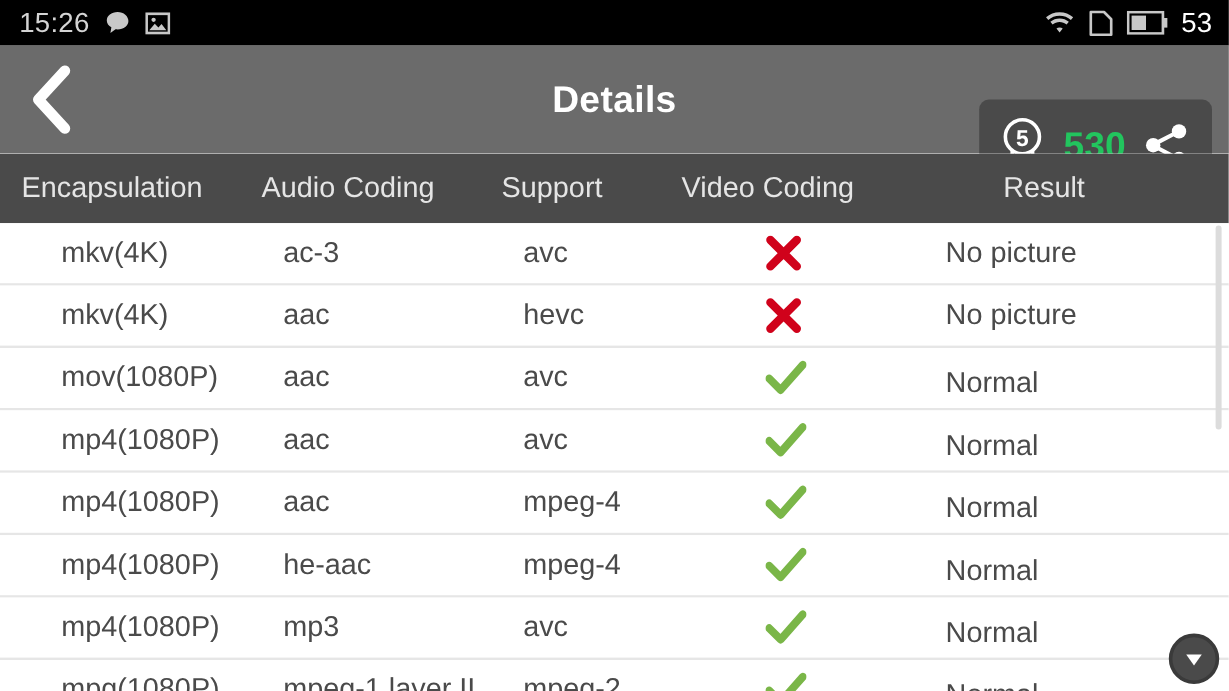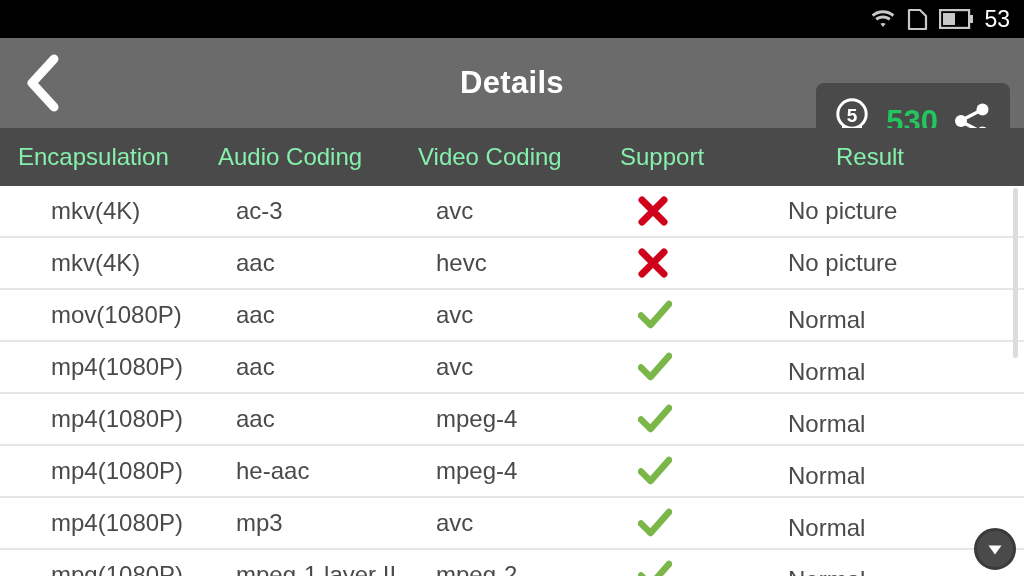--- a/index.html
+++ b/index.html
@@ -118,21 +118,21 @@
   }
   .thead {
     height: 58px;
     background: #4a4a4a;
     display: flex;
     align-items: center;
     box-sizing: border-box;
     padding-left: 18px;
   }
   .thead .cell {
-    color: #86efac;
+    color: #e5e5e5;
     font-size: 24px;
     line-height: 1;
     white-space: nowrap;
   }
   .row {
     height: 52px;
     display: flex;
     align-items: center;
     box-sizing: border-box;
     padding-left: 51px;
@@ -193,20 +193,35 @@
     justify-content: center;
     cursor: pointer;
   }
 </style>
 </head>
 <body>
 
 <div id="app">
 
   <div class="statusbar">
+    <div class="status-left">
+      <span class="status-clock">15:26</span>
+      <span>
+        <svg class="ico" width="22" height="22" viewBox="0 0 22 22">
+          <path d="M11 2C5.9 2 2 5.1 2 9c0 2.4 1.5 4.5 3.8 5.8L5 19.5l4.3-3.1c.55.08 1.1.12 1.7.12 5.1 0 9-3.1 9-7S16.1 2 11 2z" fill="#c8c8c8"></path>
+        </svg>
+      </span>
+      <span>
+        <svg class="ico" width="21" height="21" viewBox="0 0 21 21">
+          <rect x="1.2" y="2.5" width="18.6" height="16" fill="none" stroke="#c8c8c8" stroke-width="2.2"></rect>
+          <circle cx="7" cy="7.5" r="1.8" fill="#c8c8c8"></circle>
+          <path d="M3.4 16.3l4.6-5.6 3 3.3 2.6-3 4 5.3z" fill="#c8c8c8"></path>
+        </svg>
+      </span>
+    </div>
     <div class="status-right">
       <span>
         <svg class="ico" width="26" height="21" viewBox="0 0 26 21">
           <path d="M13 4.2c3.6 0 6.9 1.3 9.4 3.5l1.9-2.3C21.3 2.7 17.3 1.2 13 1.2S4.7 2.7 1.7 5.4l1.9 2.3C6.1 5.5 9.4 4.2 13 4.2z" fill="#c8c8c8"></path>
           <path d="M13 9.4c2.2 0 4.2.8 5.8 2.1l1.9-2.3C18.6 7.4 15.9 6.4 13 6.4S7.4 7.4 5.3 9.2l1.9 2.3C8.8 10.2 10.8 9.4 13 9.4z" fill="#c8c8c8"></path>
           <path d="M13 13.9c1 0 1.9.3 2.6.9l-2.6 3.2-2.6-3.2c.7-.6 1.6-.9 2.6-.9z" fill="#c8c8c8"></path>
         </svg>
       </span>
       <span>
         <svg class="ico" width="21" height="23" viewBox="0 0 21 23">
@@ -252,22 +267,22 @@
           <path d="M13.5 17.2l13.5-7M13.5 22.8l13.5 7" stroke="#ffffff" stroke-width="3.4" stroke-linecap="round"></path>
         </svg>
       </span>
     </div>
   </div>
 
   <div class="table">
     <div class="thead">
       <span class="cell c0">Encapsulation</span>
       <span class="cell c1">Audio Coding</span>
+      <span class="cell c3">Support</span>
       <span class="cell c2">Video Coding</span>
-      <span class="cell c3">Support</span>
       <span class="cell c4">Result</span>
     </div>
     <div id="tbody">
         <div class="row">
           <span class="cell c0">mkv(4K)</span>
           <span class="cell c1">ac-3</span>
           <span class="cell c2">avc</span>
           <span class="cell c3">
             <svg class="mark" width="30" height="30" viewBox="0 0 30 30">
               <path d="M4 4l22 22M26 4L4 26" fill="none" stroke="#d0021b" stroke-width="7" stroke-linecap="round"></path>

